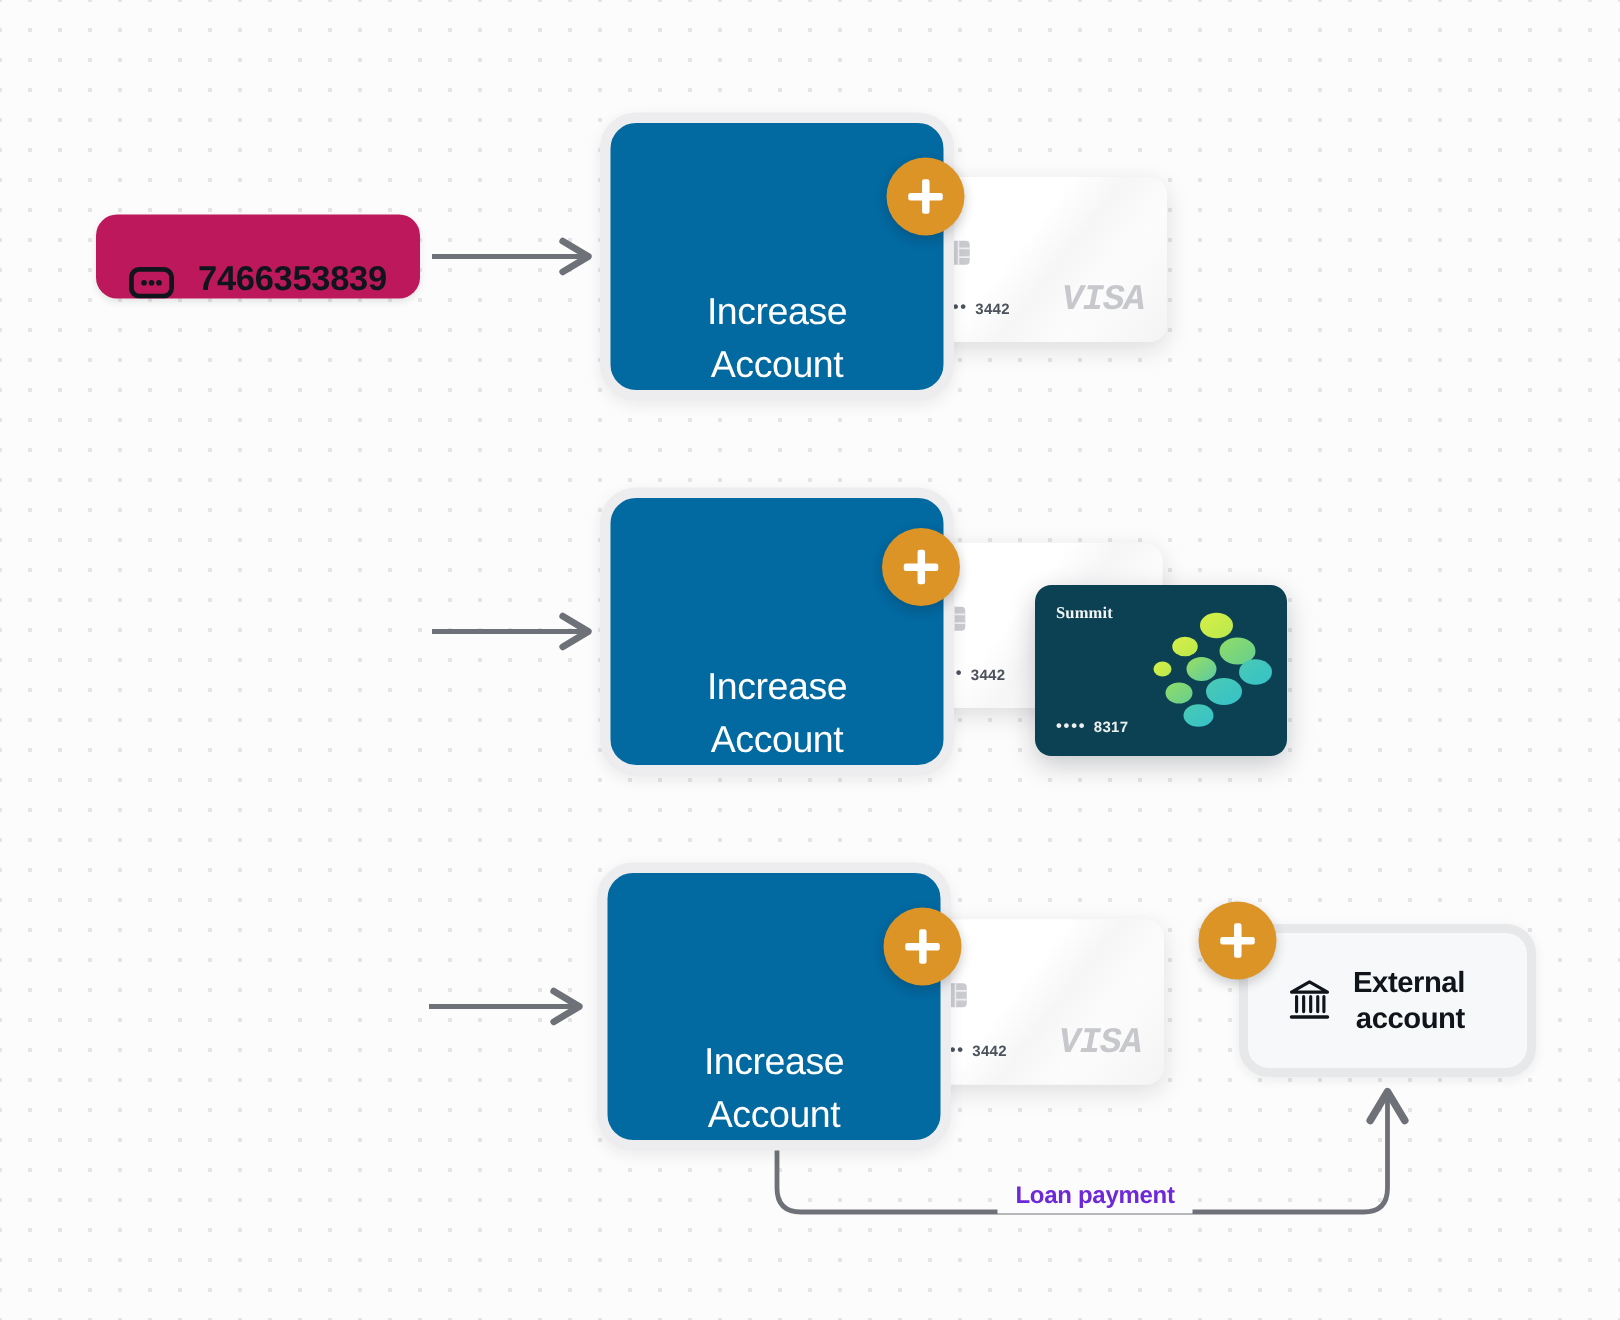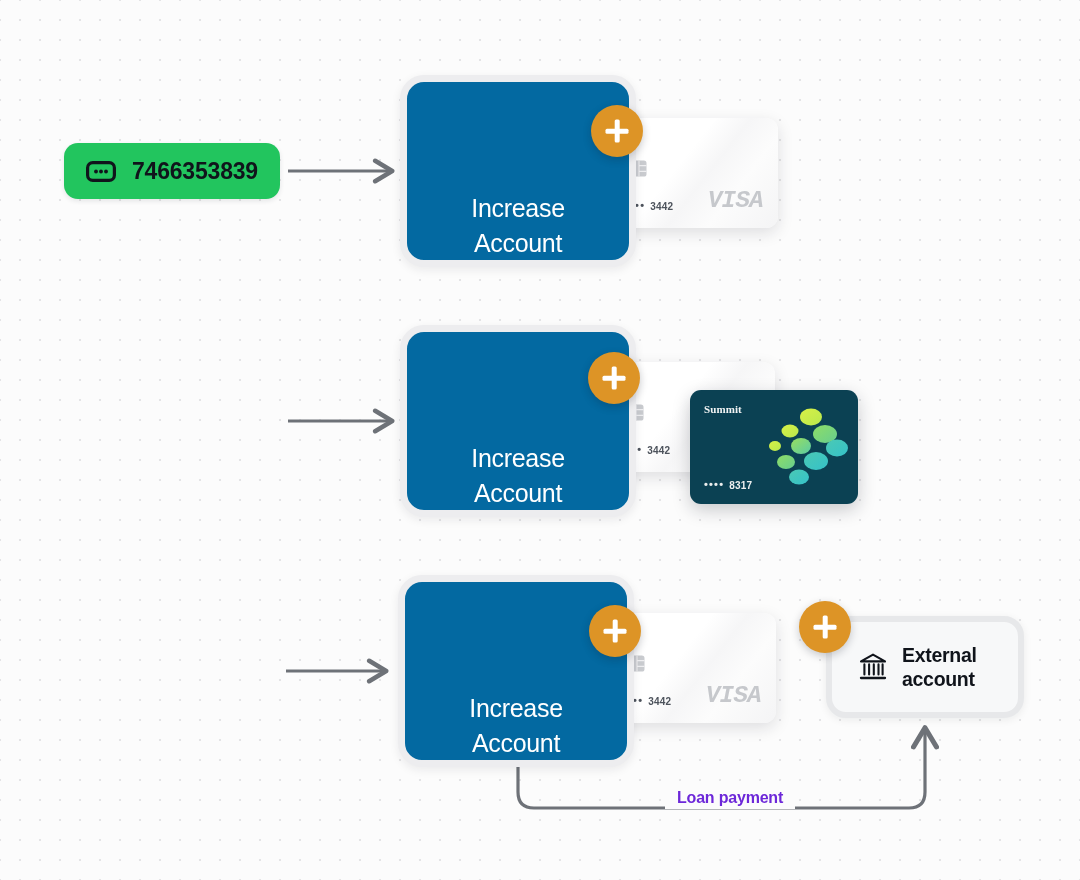--- a/index.html
+++ b/index.html
@@ -35,23 +35,23 @@
     width: 1080px;
     height: 880px;
     pointer-events: none;
     z-index: 1;
   }
 
   
   .acct-chip {
     position: absolute;
     display: flex;
-    align-items: center;
+    align-items: flex-end;
     gap: 16px;
-    background: #22c55e;
+    background: #be185d;
     border-radius: 14px;
     padding: 0 22px;
     height: 56px;
     box-shadow: 0 2px 5px rgba(20,25,35,0.10);
     z-index: 5;
   }
   .acct-chip .chip-ico {
     width: 30px;
     height: 21px;
     flex: none;
@@ -224,20 +224,21 @@
     box-shadow: 0 2px 8px rgba(20,25,35,0.07);
   }
   .node-ext .bank-ico { width: 30px; height: 30px; flex: none; }
   .node-ext .ext-label {
     font-size: 19.5px;
     font-weight: 700;
     color: #10141B;
     line-height: 1.25;
     letter-spacing: -0.3px;
     white-space: pre-line;
+    text-align: right;
   }
 
   
   .edge-label {
     position: absolute;
     z-index: 10;
     background: #FCFCFC;
     padding: 2px 12px;
     font-size: 16px;
     font-weight: 700;

